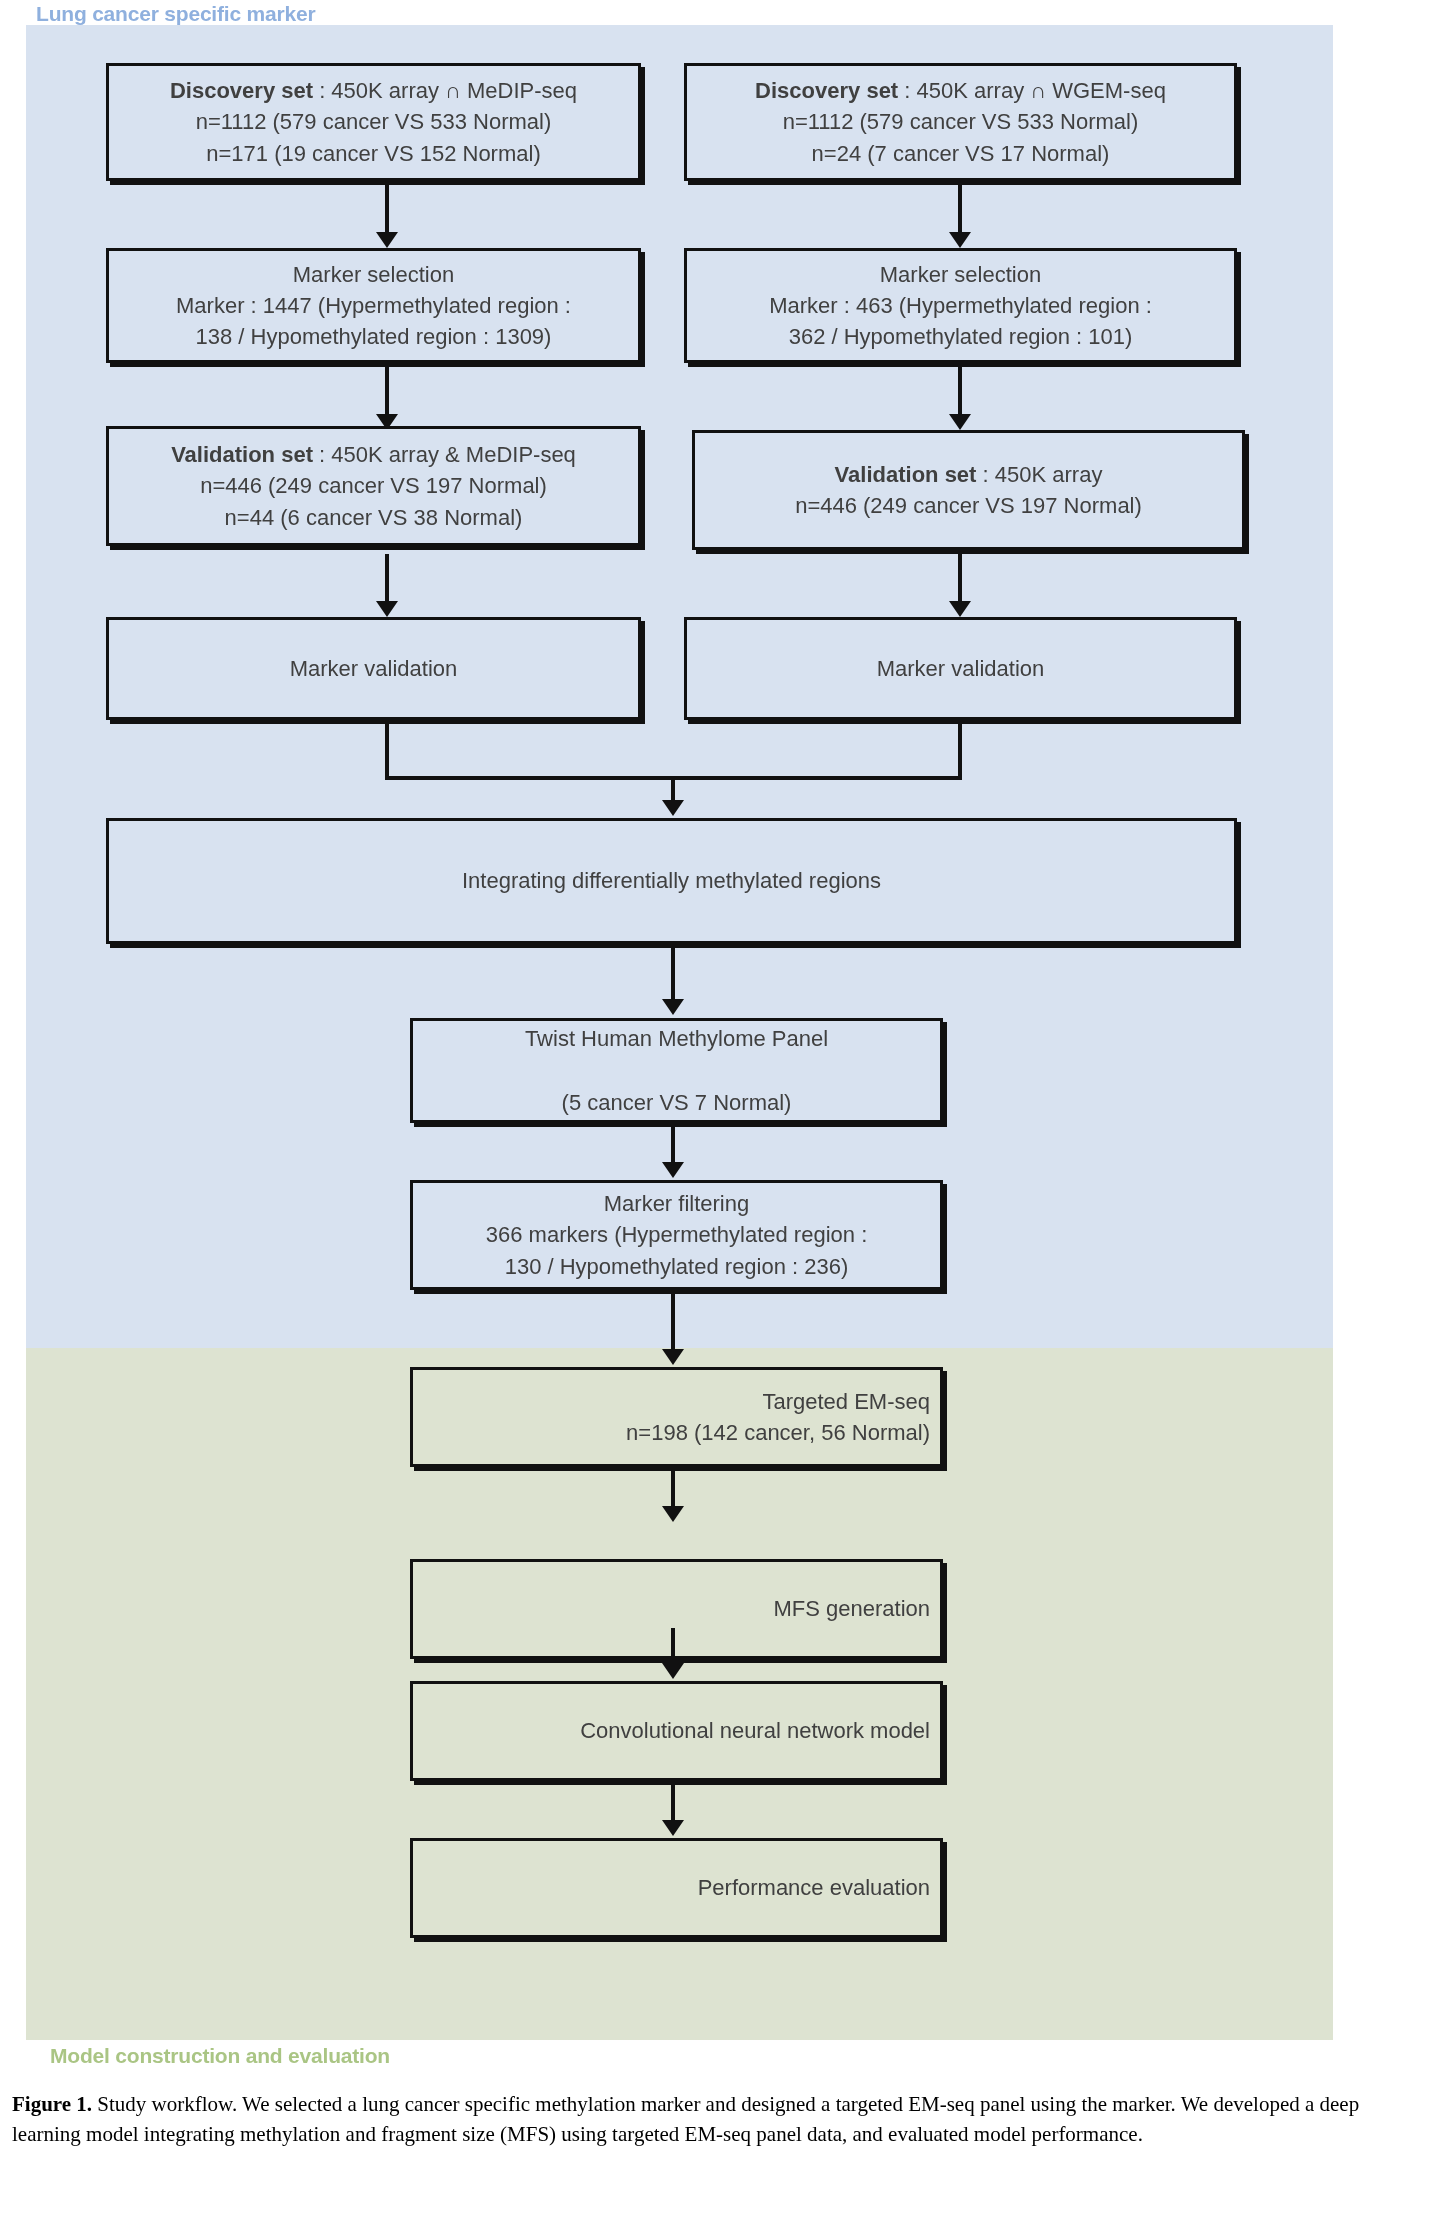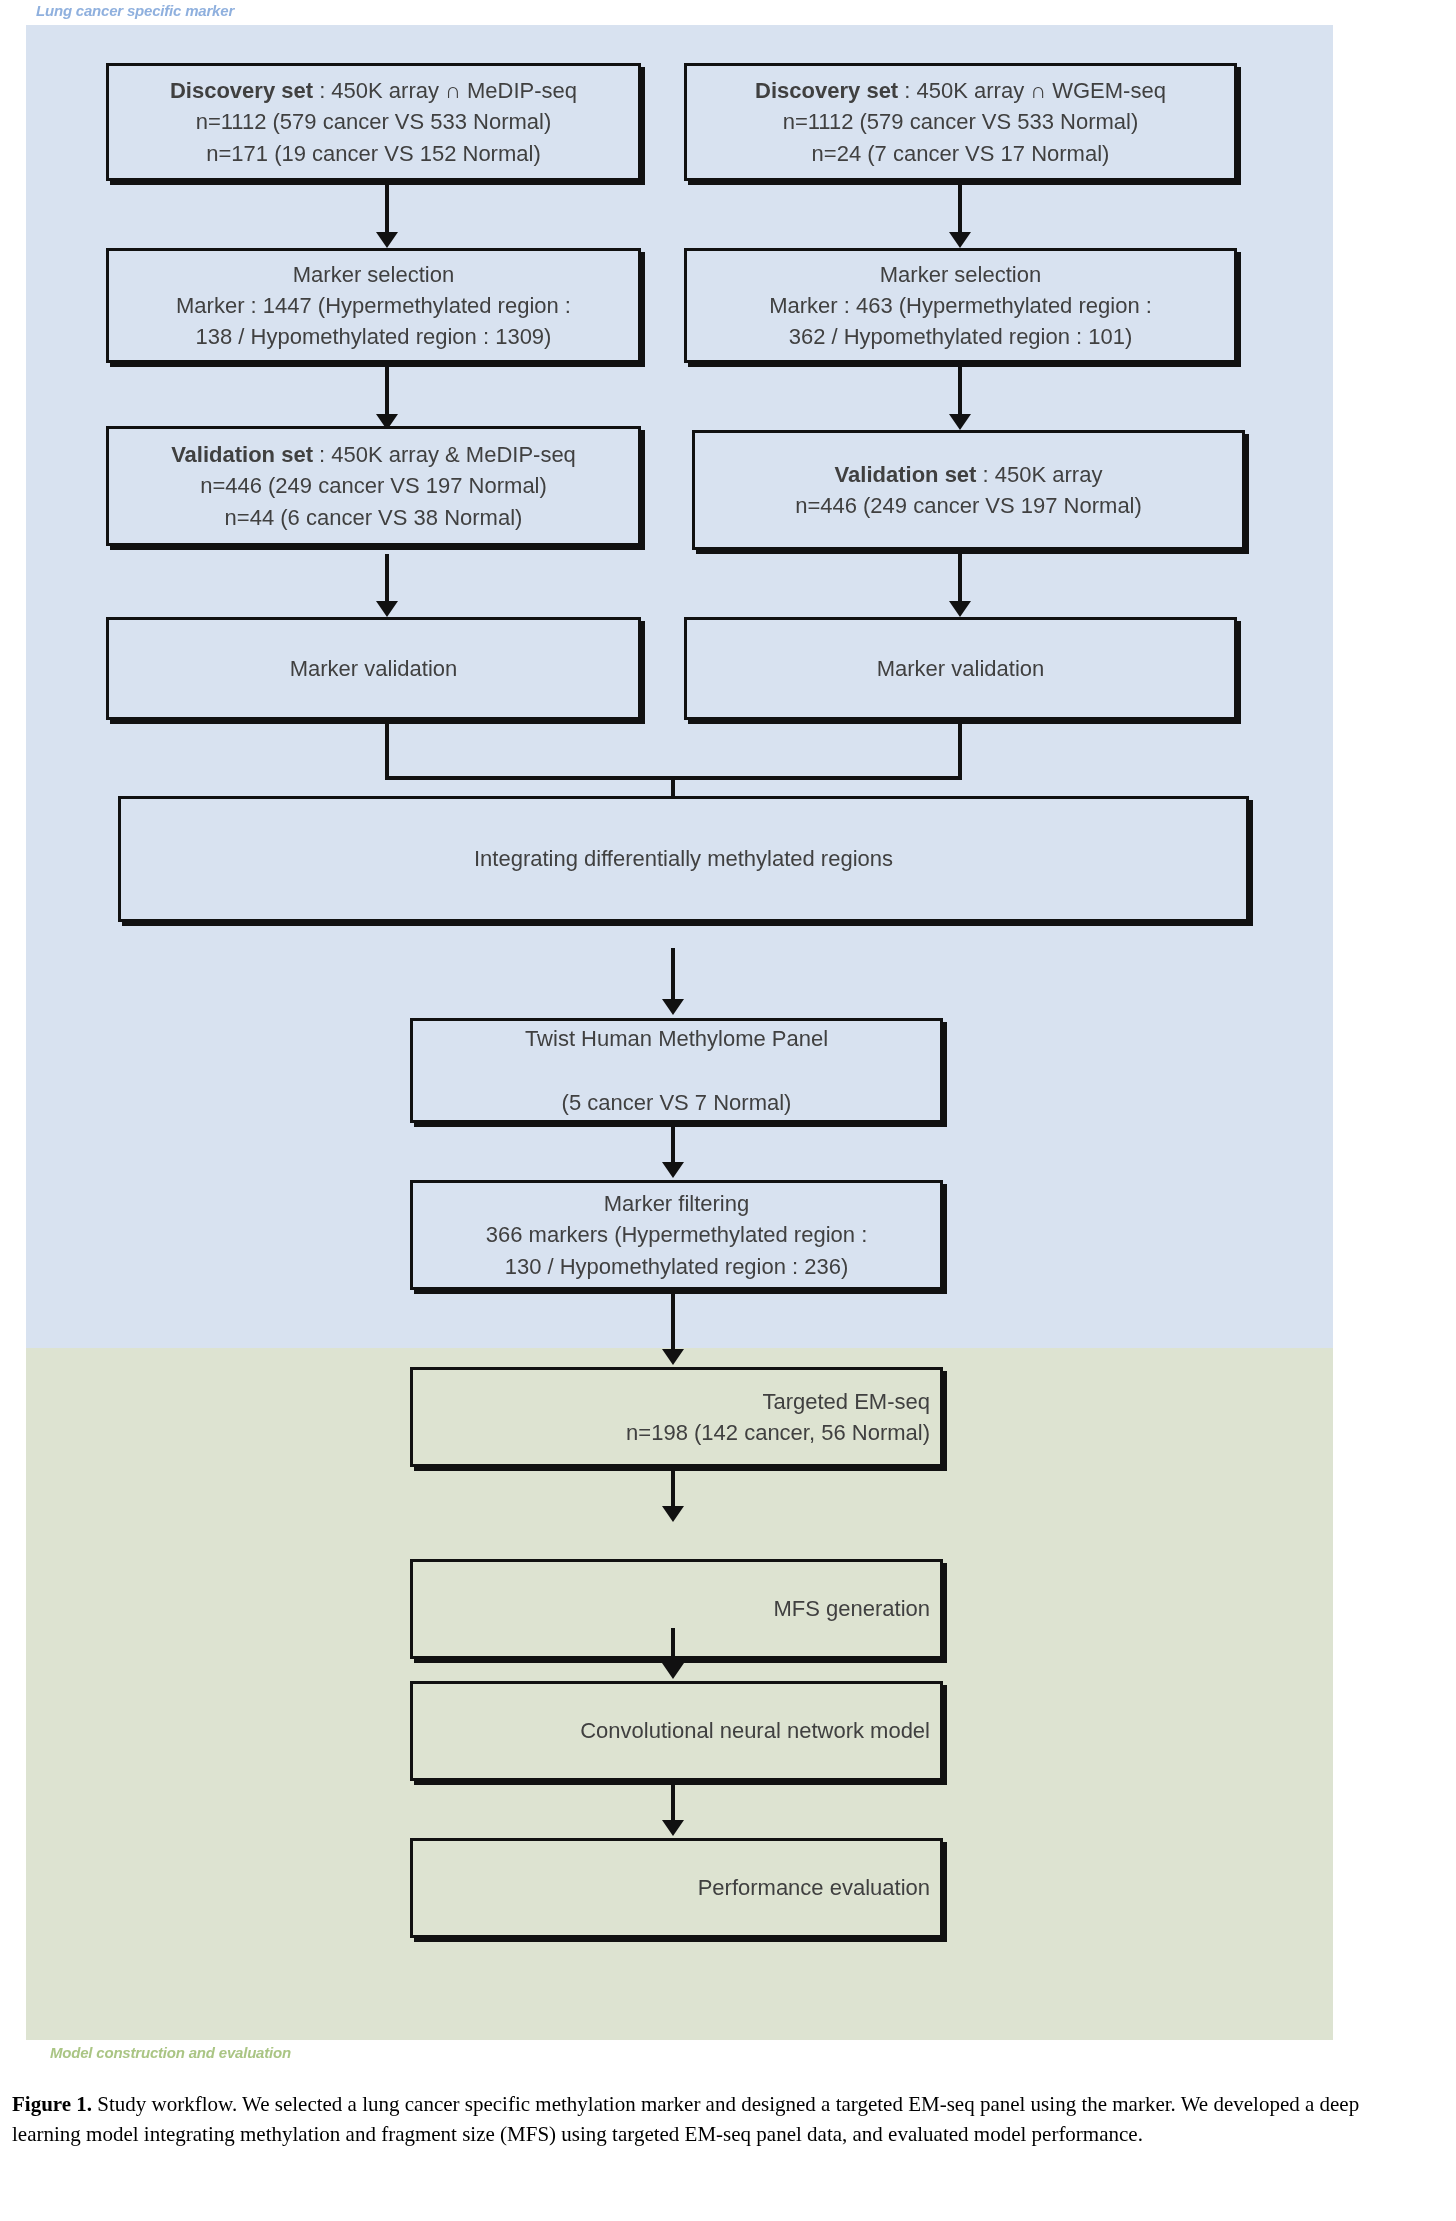--- a/index.html
+++ b/index.html
@@ -26,24 +26,23 @@
   }
   .band-green {
     top: 1348px;
     height: 692px;
     background: #dde3d1;
   }
 
   .band-label {
     position: absolute;
     font-weight: bold;
-    font-size: 15px;
+    font-size: 21px;
     letter-spacing: -0.2px;
     white-space: nowrap;
-    font-style: italic;
   }
   .label-blue {
     left: 36px;
     top: 2px;
     color: #8fb0de;
   }
   .label-green {
     left: 50px;
     top: 2044px;
     color: #aac584;
@@ -170,21 +169,21 @@
 <div class="node" style="left:684px; top:617px; width:553px; height:103px;">
   <span class="ln">Marker validation</span>
 </div>
 
 <div class="vline" style="left:385px; top:724px; height:56px;"></div>
 <div class="vline" style="left:958px; top:724px; height:56px;"></div>
 <div class="hline" style="left:385px; top:776px; width:577px;"></div>
 <div class="vline" style="left:671px; top:776px; height:30px;"></div>
 <div class="arrowhead" style="left:662px; top:800px;"></div>
 
-<div class="node" style="left:106px; top:796px; width:1131px; height:126px;margin-left:12px;">
+<div class="node" style="left:106px; top:818px; width:1131px; height:126px;">
   <span class="ln">Integrating differentially methylated regions</span>
 </div>
 
 <div class="vline" style="left:671px; top:948px; height:56px;"></div>
 <div class="arrowhead" style="left:662px; top:999px;"></div>
 
 <div class="node" style="left:410px; top:1018px; width:533px; height:105px;gap:32px;">
   <span class="ln">Twist Human Methylome Panel</span>
   <span class="ln">(5 cancer VS 7 Normal)</span>
 </div>

